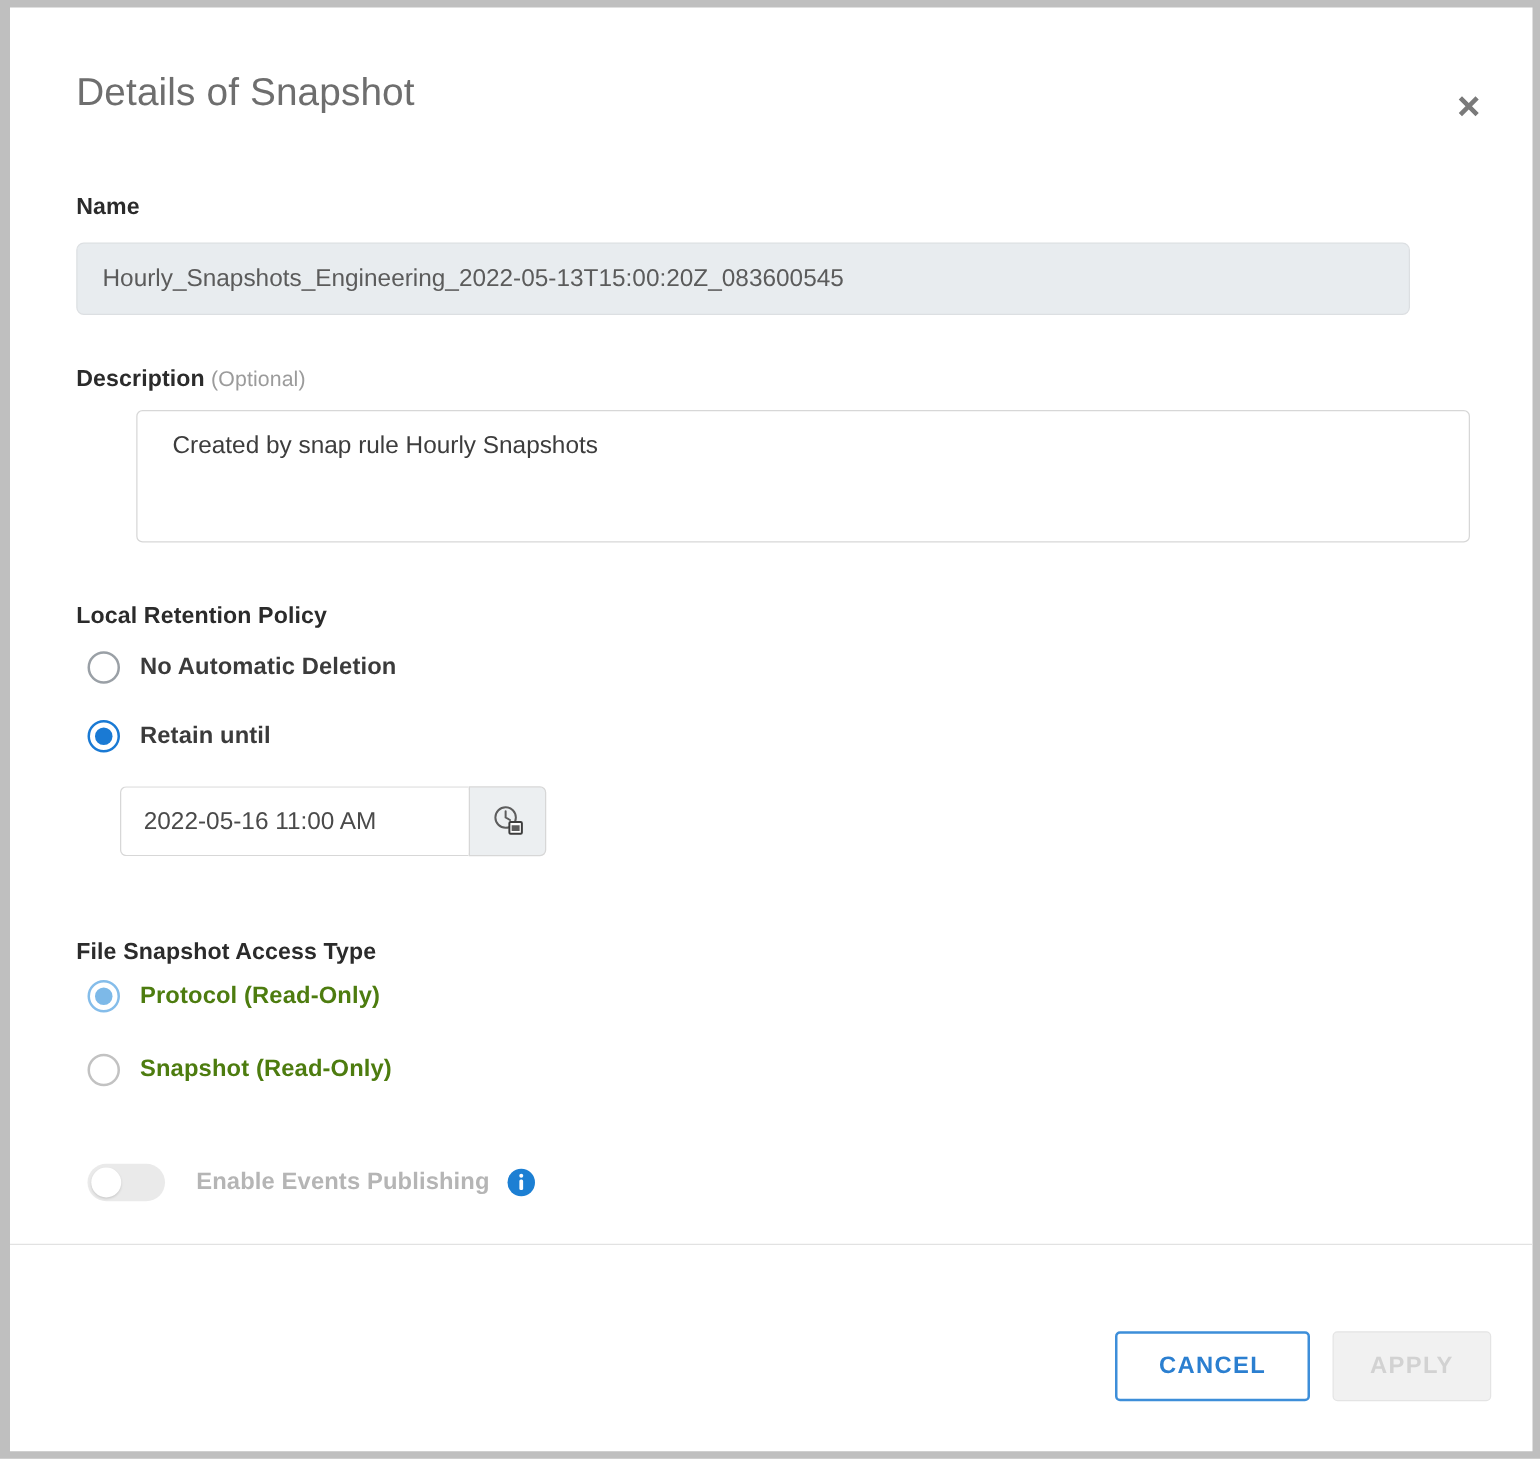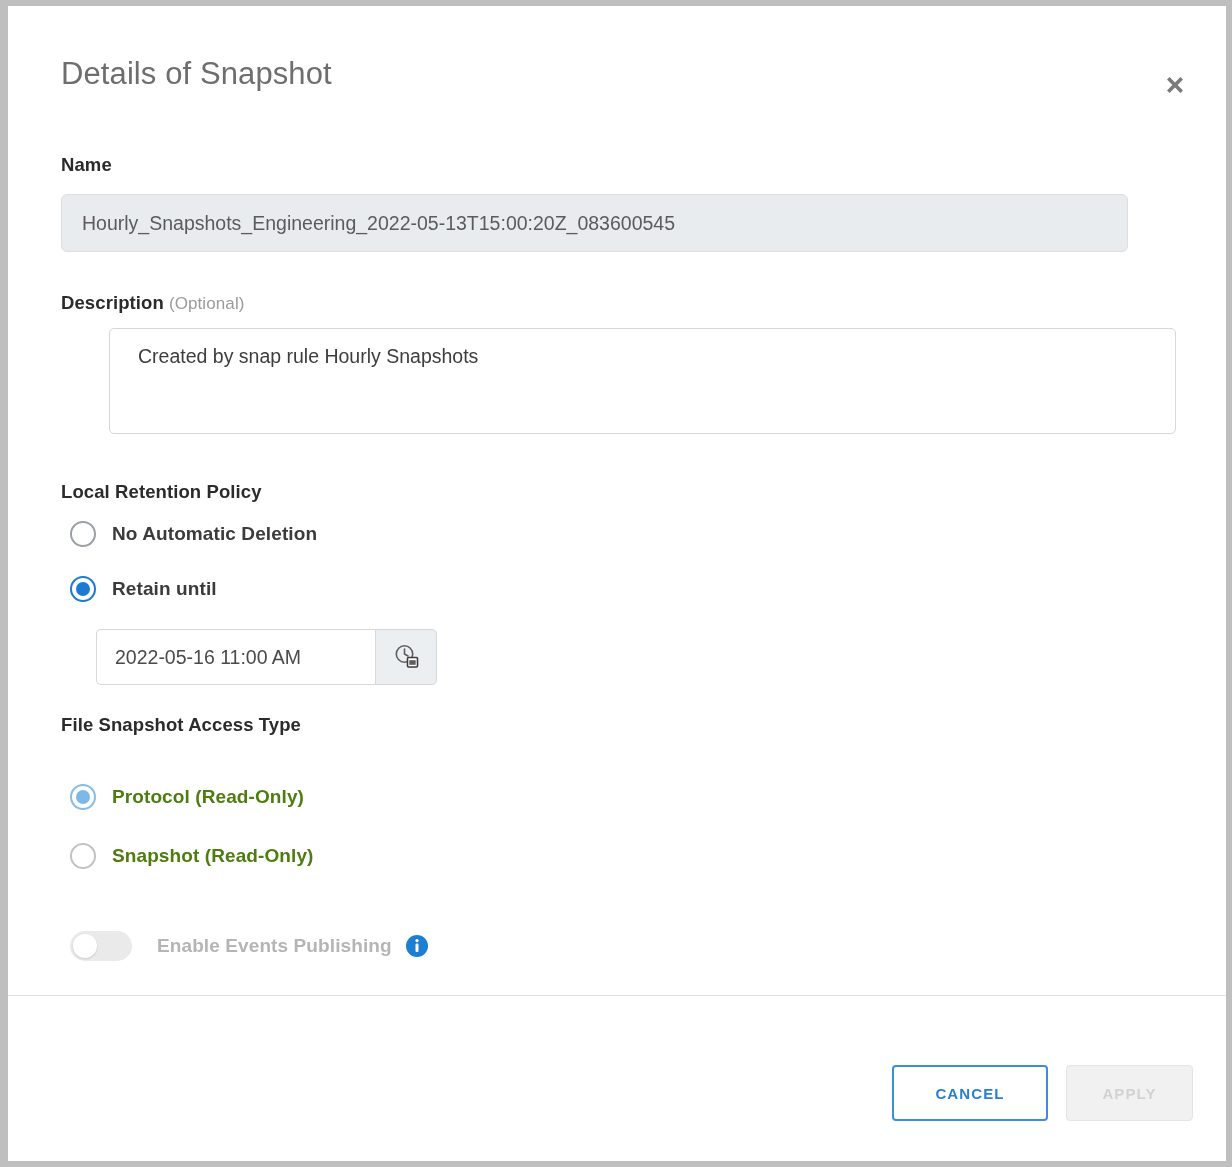--- a/index.html
+++ b/index.html
@@ -210,21 +210,21 @@
     background: #eceff1;
     border: 1px solid #d7d7d7;
     border-radius: 0 5px 5px 0;
     display: flex;
     align-items: center;
     justify-content: center;
     cursor: pointer;
     padding: 0;
   }
 
-  .row-access-label { position: absolute; left: 53px; top: 588px; }
+  .row-access-label { position: absolute; left: 53px; top: 624px; }
   .radio-protocol { left: 62px; top: 658px; }
   .radio-snapshot { left: 62px; top: 717px; }
 
   
   .toggle-row {
     position: absolute;
     left: 62px;
     top: 805px;
     display: flex;
     align-items: center;
@@ -279,21 +279,21 @@
     left: 0;
     top: 990px;
     width: 100%;
     height: 165px;
   }
   .btn {
     position: absolute;
     height: 56px;
     border-radius: 4px;
     font-family: "Liberation Sans", sans-serif;
-    font-size: 15px;
+    font-size: 19px;
     font-weight: bold;
     letter-spacing: 1.1px;
     box-sizing: border-box;
     padding: 11px;
   }
   .btn-cancel {
     left: 884px;
     top: 69px;
     width: 156px;
     background: #ffffff;

